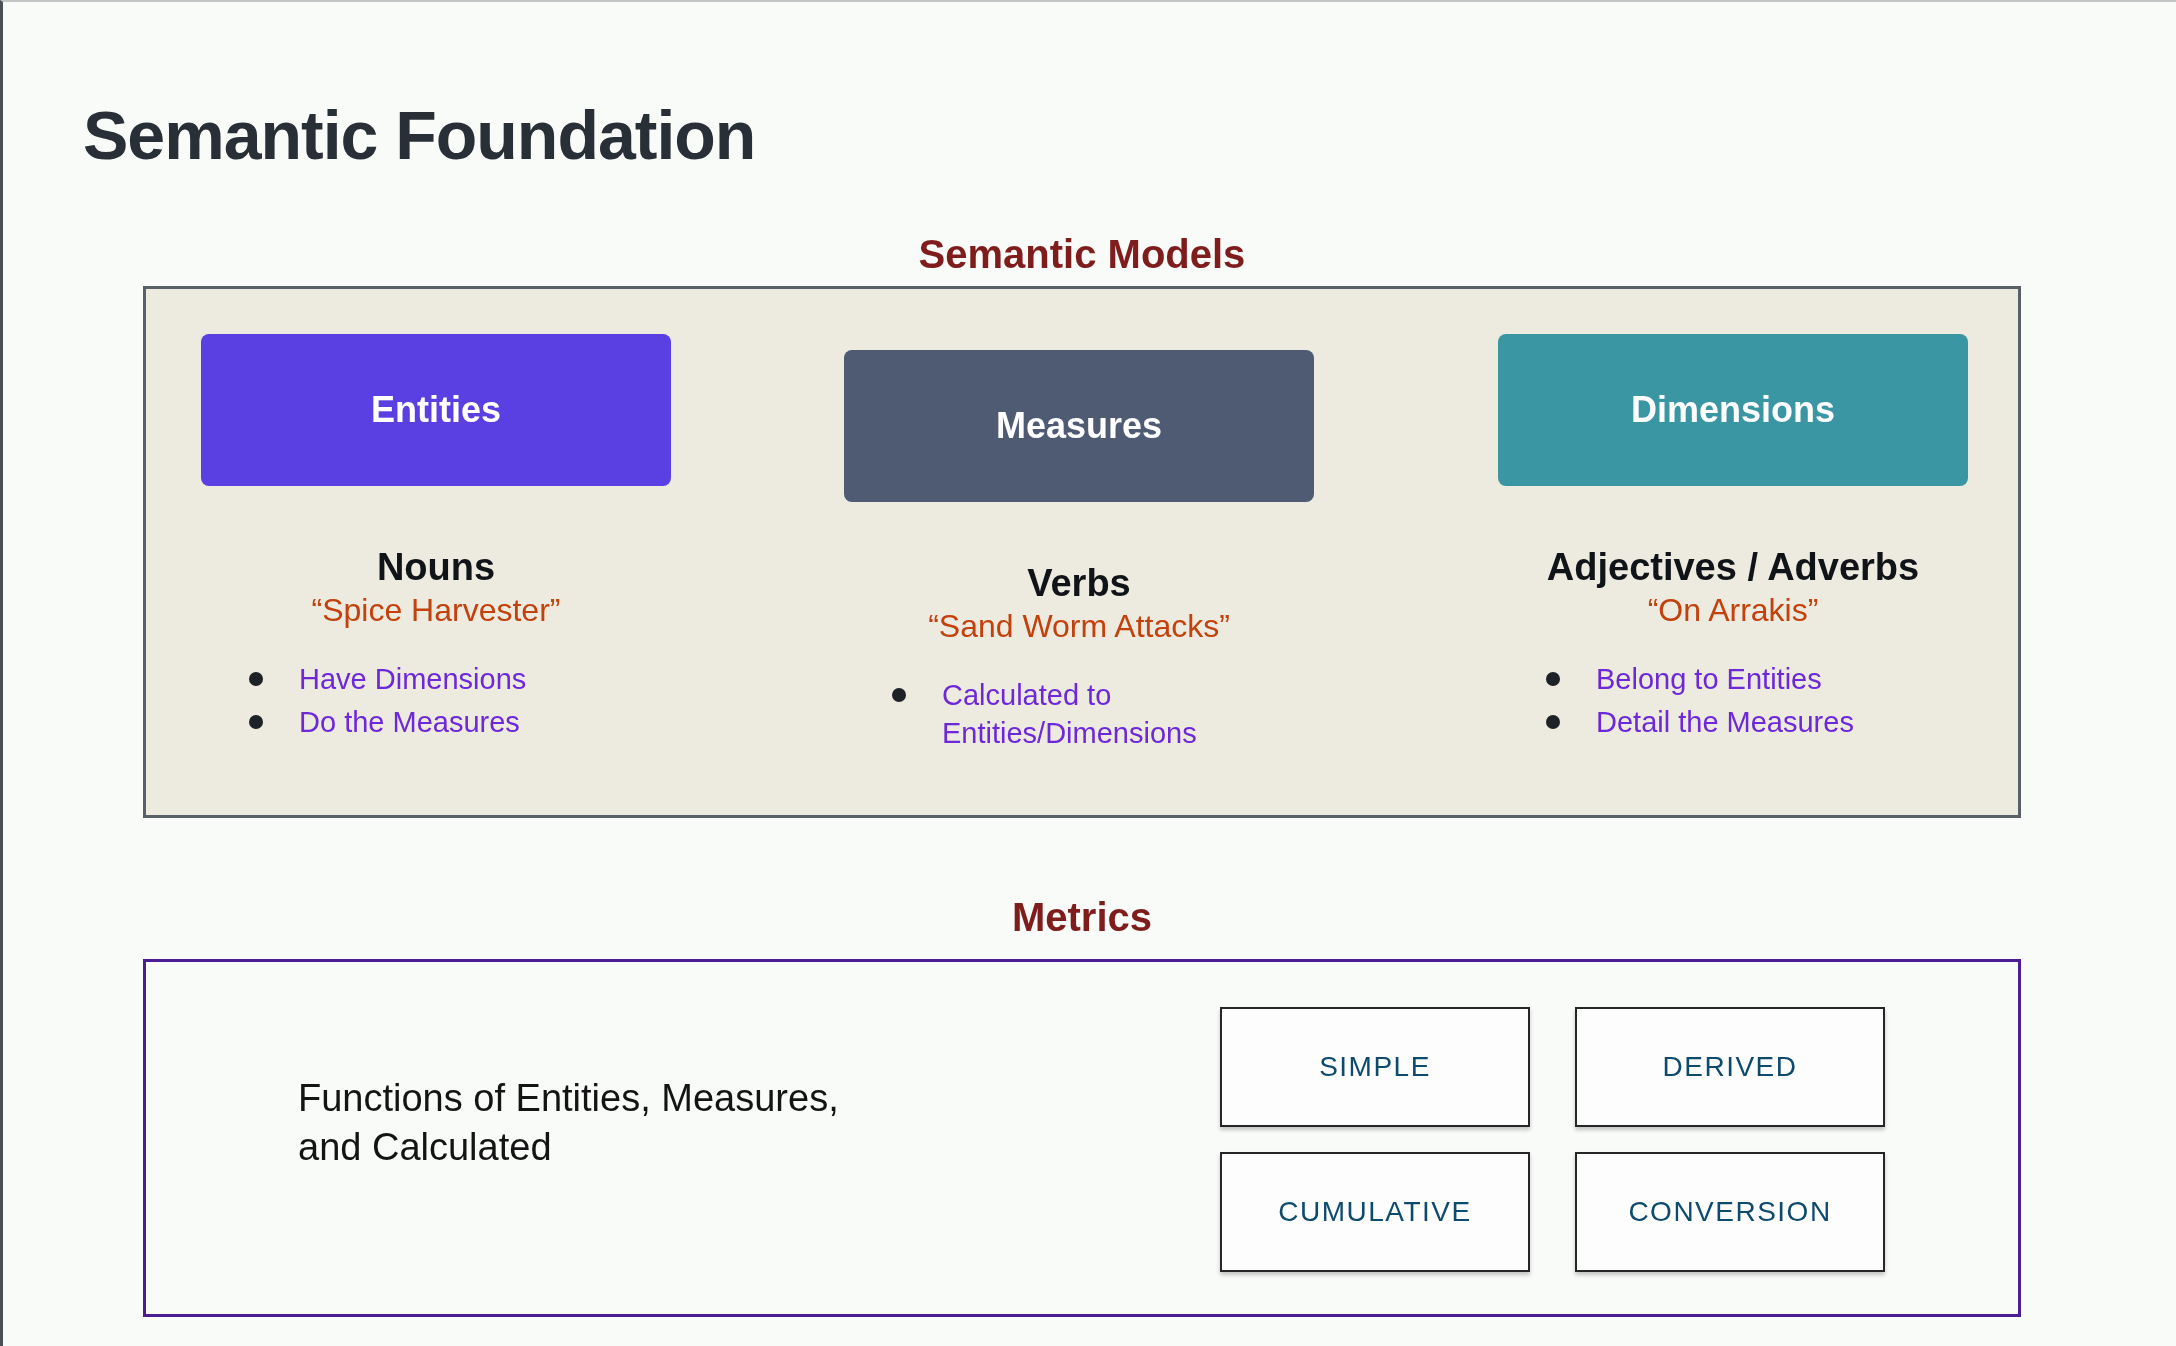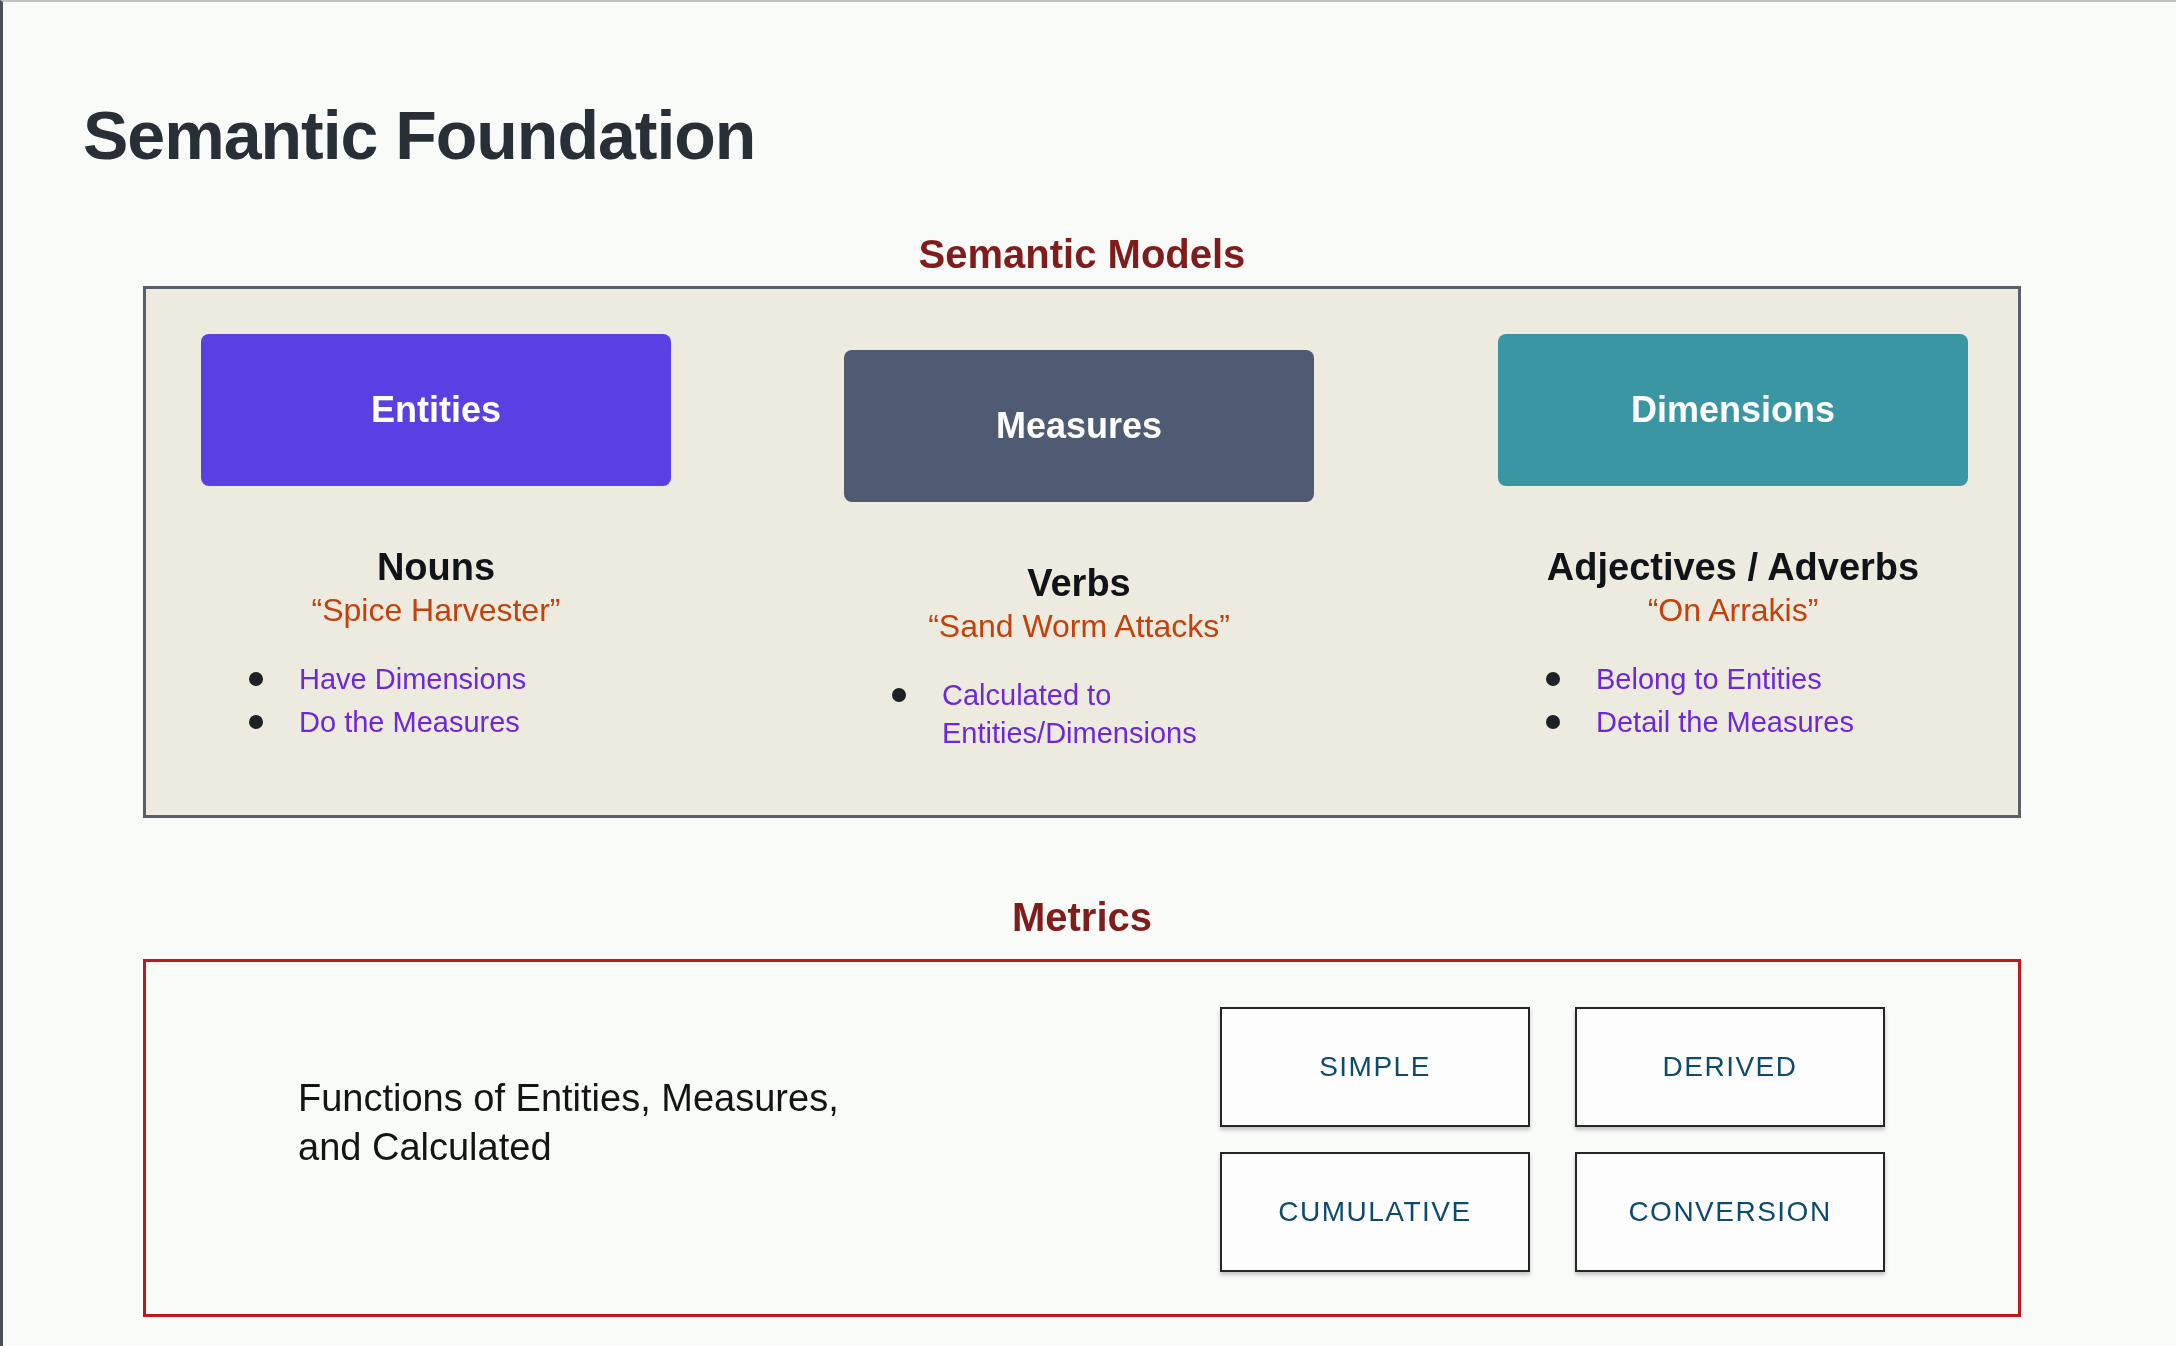--- a/index.html
+++ b/index.html
@@ -72,21 +72,21 @@
   .dot {
     flex: 0 0 auto; width: 14px; height: 14px; border-radius: 50%;
     background: #1e2126; margin-top: 12px;
   }
   .bullets .btxt { display: block; }
   .model-col.c1 .btxt { max-width: 300px; }
 
   .metrics-panel {
     position: absolute; left: 140px; top: 957px;
     width: 1872px; height: 352px;
-    border: 3px solid #b91c1c;
+    border: 3px solid #4c1d95;
     background: transparent;
     text-decoration: underline;
   }
 
   .metrics-desc {
     position: absolute; left: 152px; top: 112px;
     font-size: 38px; color: #141414; line-height: 49px;
   }
 
   .metric-grid {

